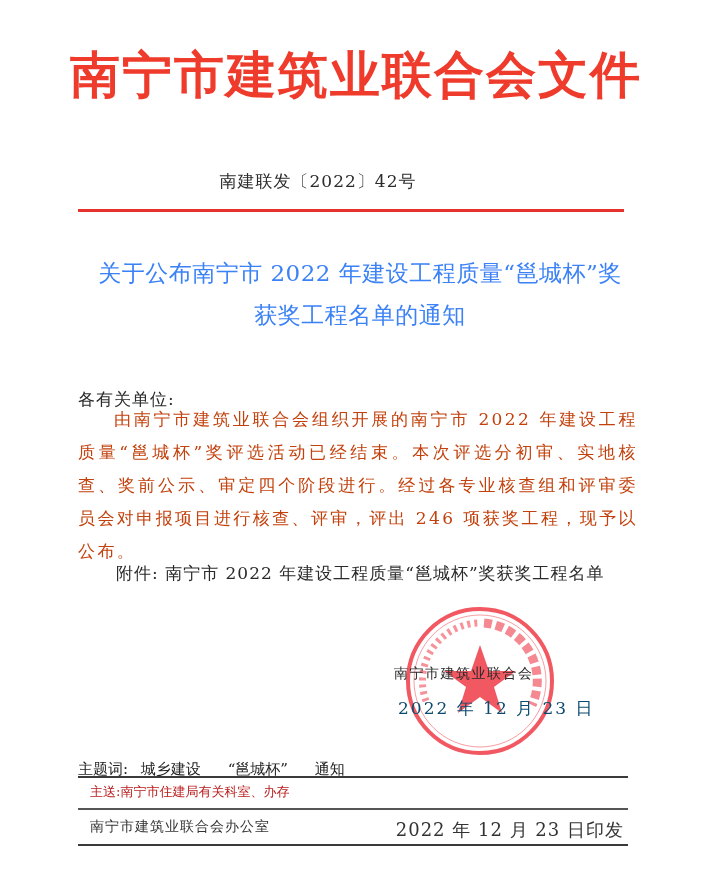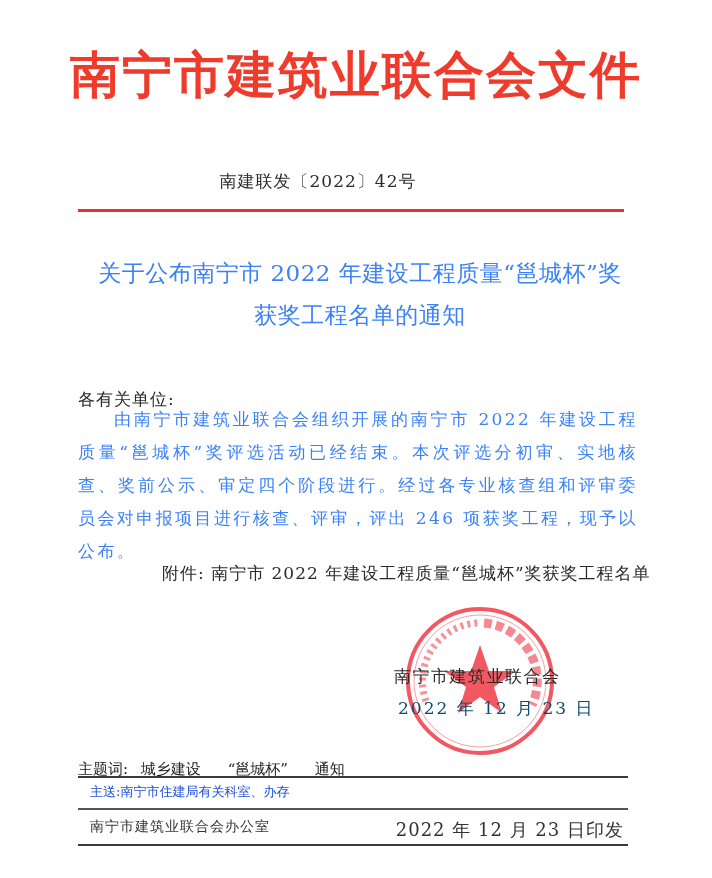--- a/index.html
+++ b/index.html
@@ -8,32 +8,32 @@
   .abs { position: absolute; }
   .masthead { left: 0; width: 712px; top: 40px; text-align: center;
               font-family: "DejaVu Serif", serif; font-weight: bold;
               font-size: 50px; letter-spacing: 2px; color: #ef3b2c; line-height: 70px; }
   .docno { left: 0; width: 636px; top: 170px; text-align: center; font-size: 17px;
            letter-spacing: 1px; color: #2b2b2b; }
   .redline { left: 78px; width: 546px; top: 209px; height: 3px; background: #e8312a; }
   .title { left: 60px; width: 600px; text-align: center; font-size: 23px; color: #3b82f6; letter-spacing: 0.5px; }
   .t1 { top: 258px; }
   .t2 { top: 300px; }
-  .para { left: 78px; width: 560px; font-size: 17px; line-height: 33px; color: #3b82f6; letter-spacing: 2.4px; }
+  .para { left: 78px; width: 560px; font-size: 17px; line-height: 33px; color: #c2410c; letter-spacing: 2.4px; }
   .salute { top: 372px; left: 78px; font-size: 17px; color: #2a2a2a; letter-spacing: 1px; margin-top: 16px; }
   .body { top: 403px; text-indent: 36px; text-align: justify; }
-  .attach { top: 562px; left: 116px; font-size: 17px; color: #2a2a2a; letter-spacing: 1px; margin-left: 46px; }
+  .attach { top: 562px; left: 116px; font-size: 17px; color: #2a2a2a; letter-spacing: 1px; }
   .seal { left: 404px; top: 605px; width: 152px; height: 152px; }
-  .sign1 { top: 665px; left: 394px; font-size: 17px; color: #2a2a2a; letter-spacing: 1.5px; }
+  .sign1 { top: 665px; left: 394px; font-size: 14px; color: #2a2a2a; letter-spacing: 1.5px; }
   .sign2 { top: 697px; left: 398px; font-size: 17px; color: #0c4a6e; letter-spacing: 2px; }
   .kw { top: 760px; left: 78px; font-size: 15px; font-weight: normal; color: #222; }
   .kw span { margin-right: 22px; }
   .hr { left: 78px; width: 550px; background: #3a3a3a; }
   .hr1 { top: 776px; height: 2px; }
-  .cc { top: 783px; left: 90px; font-size: 13px; color: #1d4ed8; }
+  .cc { top: 783px; left: 90px; font-size: 13px; color: #b91c1c; }
   .hr2 { top: 808px; height: 2px; background: #555; }
   .office { top: 818px; left: 90px; font-size: 14px; color: #333; letter-spacing: 1px; }
   .printdate { top: 818px; right: 88px; font-size: 18px; color: #333; letter-spacing: 1px; }
   .hr3 { top: 844px; height: 2px; }
 </style>
 </head>
 <body>
 
 <div class="abs masthead">南宁市建筑业联合会文件</div>
 <div class="abs docno">南建联发〔2022〕42号</div>

